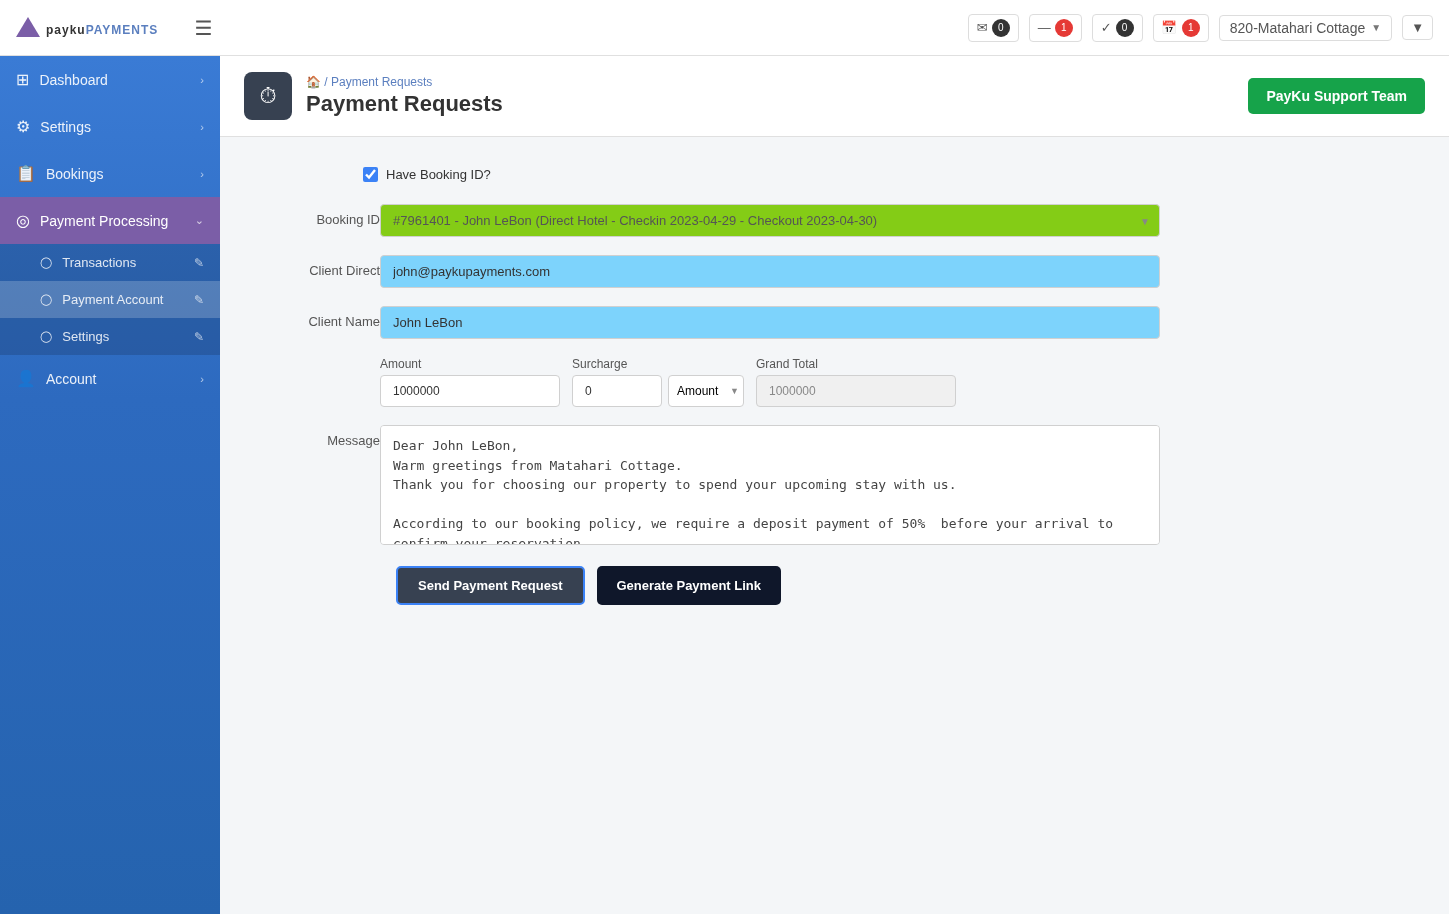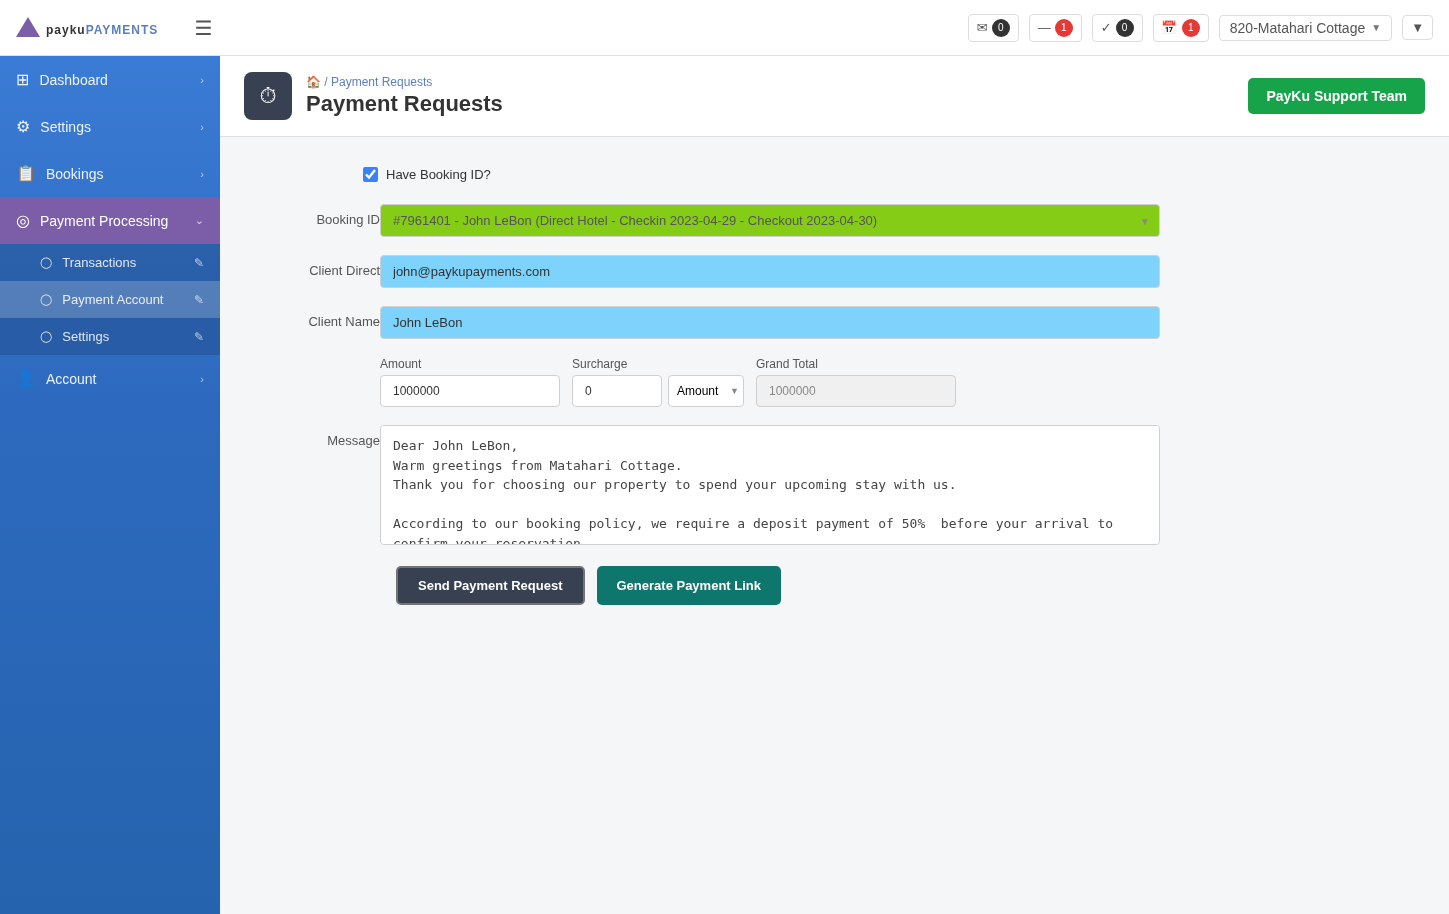--- a/index.html
+++ b/index.html
@@ -252,30 +252,30 @@
     
     .btn-row {
       display: flex;
       gap: 12px;
       margin-left: 136px;
       margin-top: 8px;
     }
     .btn-send {
       background: #374151;
       color: #fff;
-      border: 2px solid #737373;
+      border: 2px solid #3b82f6;
       border-radius: 5px;
       padding: 10px 20px;
       font-size: 13px;
       font-weight: 600;
       cursor: pointer;
       text-align: right;
     }
     .btn-generate {
-      background: #0f766e;
+      background: #0f172a;
       color: #fff;
       border: none;
       border-radius: 5px;
       padding: 10px 20px;
       font-size: 13px;
       font-weight: 600;
       cursor: pointer;
     }
   </style>
 </head>

